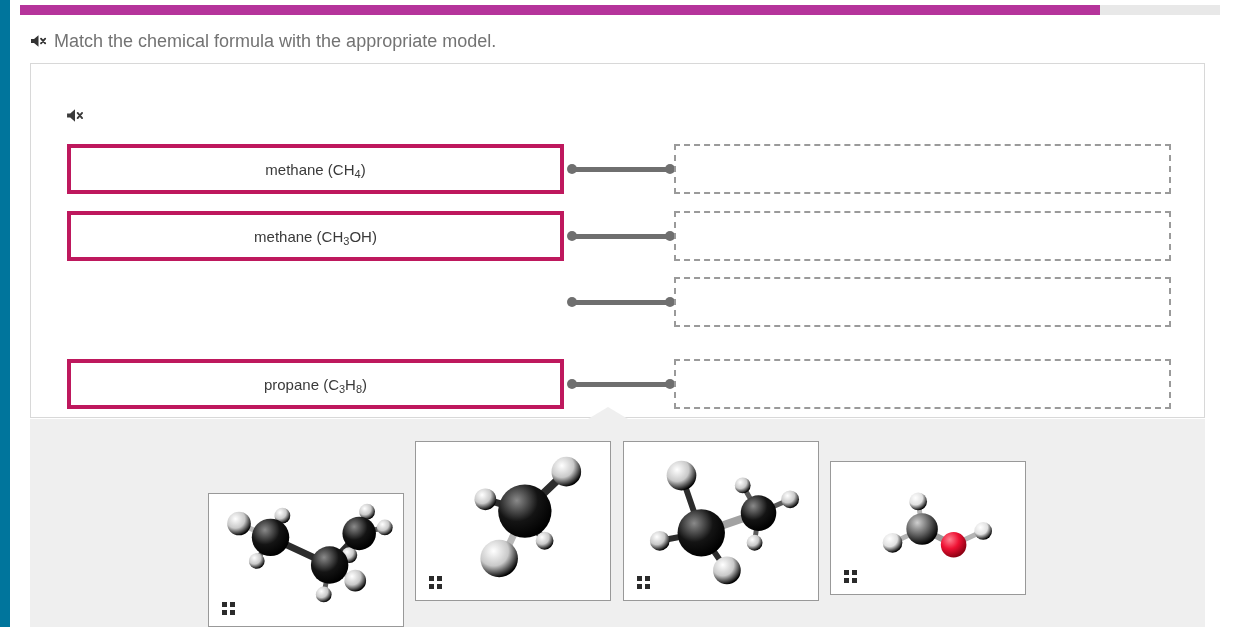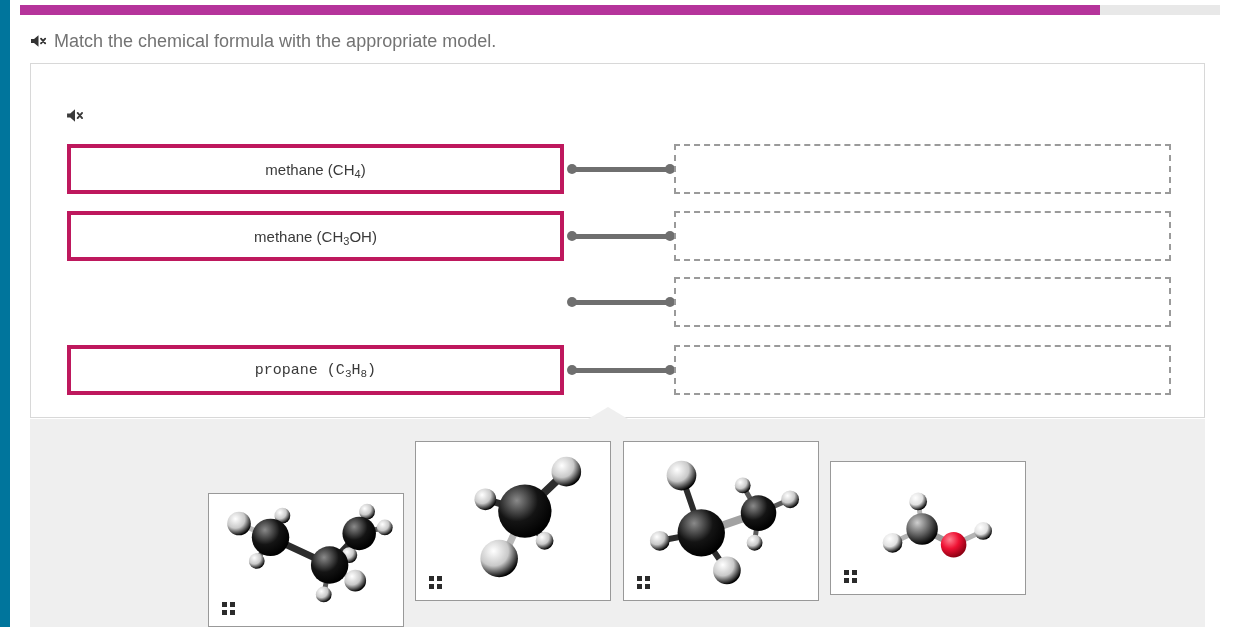--- a/index.html
+++ b/index.html
@@ -221,21 +221,21 @@
           <div class="drop-zone"></div>
         </div>
         <div class="row" style="top: 213px;">
           <div class="connector">
             <span class="dot a"></span>
             <span class="line"></span>
             <span class="dot b"></span>
           </div>
           <div class="drop-zone"></div>
         </div>
-        <div class="row" style="top: 281px; font-family: Liberation Mono, monospace;">
+        <div class="row" style="top: 295px;">
           <div class="term-box">
             <span><span>propane (C</span><sub>3</sub><span>H</span><sub>8</sub><span>)</span></span>
           </div>
           <div class="connector">
             <span class="dot a"></span>
             <span class="line"></span>
             <span class="dot b"></span>
           </div>
           <div class="drop-zone"></div>
         </div>

